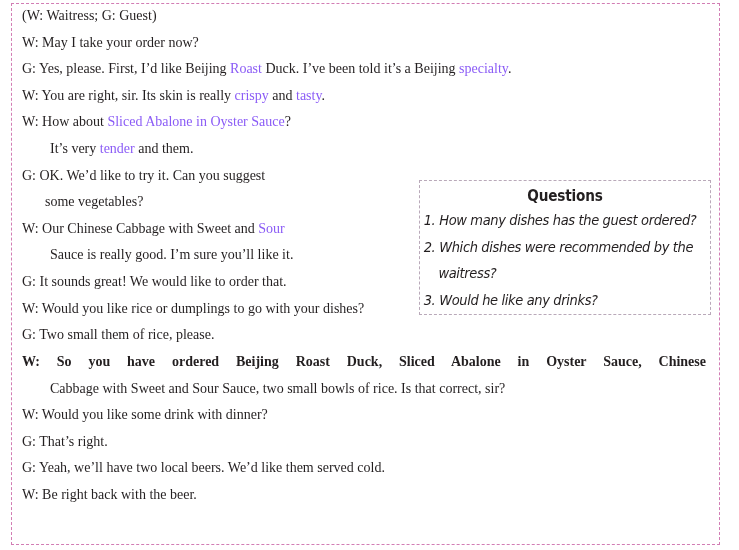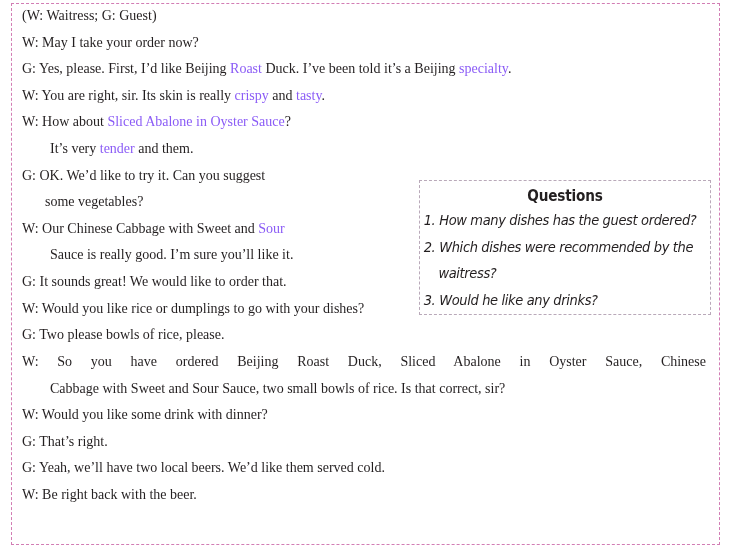--- a/index.html
+++ b/index.html
@@ -7,21 +7,21 @@
   .frame {
     position: absolute; left: 11px; top: 3px; width: 709px; height: 542px;
     border: 1.5px dashed #d27db4; box-sizing: border-box;
   }
   .dialogue {
     position: absolute; left: 22px; top: 3px; width: 684px;
     font-family: "Liberation Serif", "DejaVu Serif", serif;
     font-size: 14px; color: #231f20;
   }
   .line { height: 26.62px; line-height: 26.62px; white-space: nowrap; }
-  .line.justify { text-align: justify; text-align-last: justify; white-space: normal; }
+  .line.justify { text-align: justify; text-align-last: justify; white-space: normal; font-weight: bold; }
   .line.cont { padding-left: 28px; }
   .line.cont2 { padding-left: 23px; }
   .hl { color: #8b5cf6; }
   .questions {
     position: absolute; left: 419px; top: 152px; width: 292px; height: 135px;
     border: 1px dashed #b9a9b9; box-sizing: border-box;
     font-family: "DejaVu Sans", "Liberation Sans", sans-serif; color: #231f20; margin-top: 28px;
   }
   .q-title {
     text-align: center; font-weight: bold; font-size: 15.5px;
@@ -59,21 +59,21 @@
   <div class="line cont2"><span>some vegetables?</span></div>
 
   <div class="line"><span>W: Our Chinese Cabbage with Sweet and </span><span class="hl">Sour</span></div>
 
   <div class="line cont"><span>Sauce is really good. I’m sure you’ll like it.</span></div>
 
   <div class="line"><span>G: It sounds great! We would like to order that.</span></div>
 
   <div class="line"><span>W: Would you like rice or dumplings to go with your dishes?</span></div>
 
-  <div class="line"><span>G: Two please bowls of rice, please.</span></div>
+  <div class="line"><span>G: Two small them of rice, please.</span></div>
 
   <div class="line justify">W: So you have ordered Beijing Roast Duck, Sliced Abalone in Oyster Sauce, Chinese</div>
 
   <div class="line cont"><span>Cabbage with Sweet and Sour Sauce, two small bowls of rice. Is that correct, sir?</span></div>
 
   <div class="line"><span>W: Would you like some drink with dinner?</span></div>
 
   <div class="line"><span>G: That’s right.</span></div>
 
   <div class="line"><span>G: Yeah, we’ll have two local beers. We’d like them served cold.</span></div>

